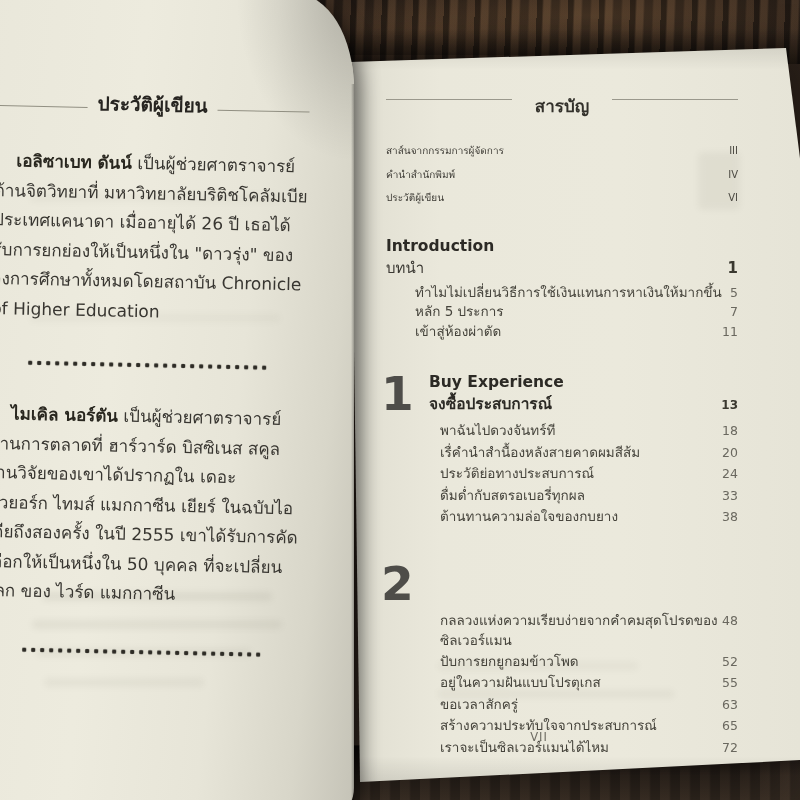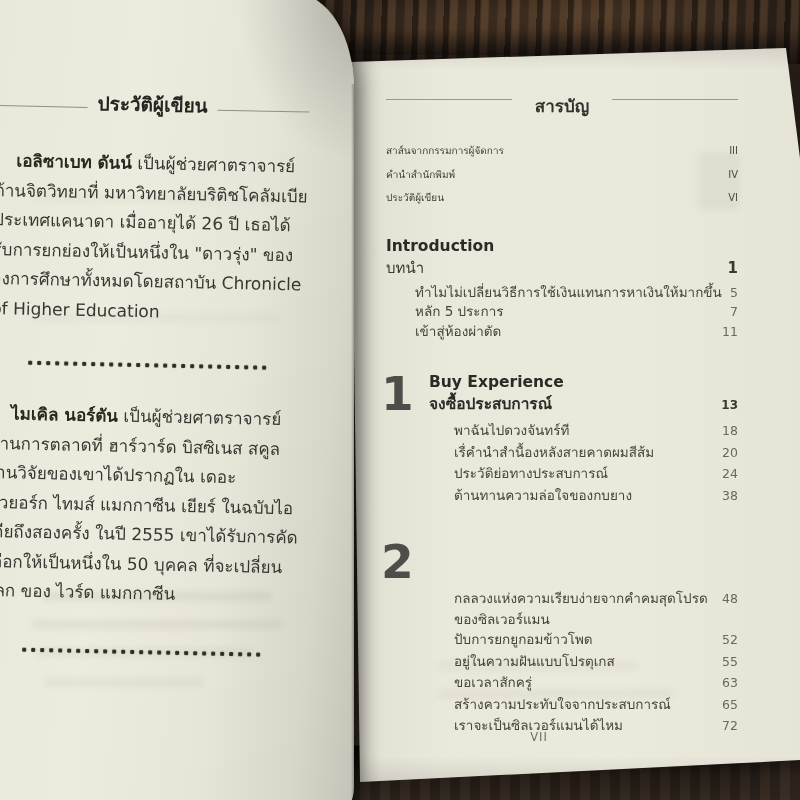--- a/index.html
+++ b/index.html
@@ -73,21 +73,21 @@
   .entries{margin-left:29px;margin-top:3px;}
   .entries .trow{font-size:13.5px;line-height:19.5px;color:#46443c;}
   .entries .pg{color:#6a685f;font-size:12.5px;}
   .chapter{margin-top:31px;}
   .chapter-head{display:flex;}
   .chapter-num{width:48px;font-size:47px;font-weight:bold;color:#4e4d49;line-height:44px;
     letter-spacing:-2px;margin-left:-5px;}
   .chapter-titles{flex:1;}
   .chapter .sec-th-row{font-weight:bold;font-size:15.5px;line-height:22px;color:#2c2a25;}
   .chapter .sec-th-row .pg{font-size:12px;}
-  .chapter .entries{margin-left:68px;margin-top:4px;}
+  .chapter .entries{margin-left:54px;margin-top:4px;}
   .chapter .entries .trow{line-height:20.5px;}
   .folio{left:0;right:70px;top:688px;text-align:center;font-size:11.5px;color:#6f6d64;letter-spacing:1px;}
   
   .ghost{position:absolute;background:#6f6d5e;border-radius:5px;filter:blur(3px);}
 </style>
 </head>
 <body>
 
 <div class="abs wood-top"></div>
 <div class="abs wood-bottom"></div>
@@ -160,20 +160,24 @@
         </div>
         <div class="trow">
           <span>เรื่คำนำสำนื้องหลังสายคาดผมสีส้ม</span>
           <span class="pg">20</span>
         </div>
         <div class="trow">
           <span>ประวัติย่อทางประสบการณ์</span>
           <span class="pg">24</span>
         </div>
         <div class="trow">
+          <span>ดื่มด่ำกับสตรอเบอรี่ทุกผล</span>
+          <span class="pg">33</span>
+        </div>
+        <div class="trow">
           <span>ต้านทานความล่อใจของกบยาง</span>
           <span class="pg">38</span>
         </div>
       </div>
     </div>
 
     <div class="section chapter" style="margin-top:34px;">
       <div class="chapter-head">
         <div class="chapter-num">2</div>
       </div>

